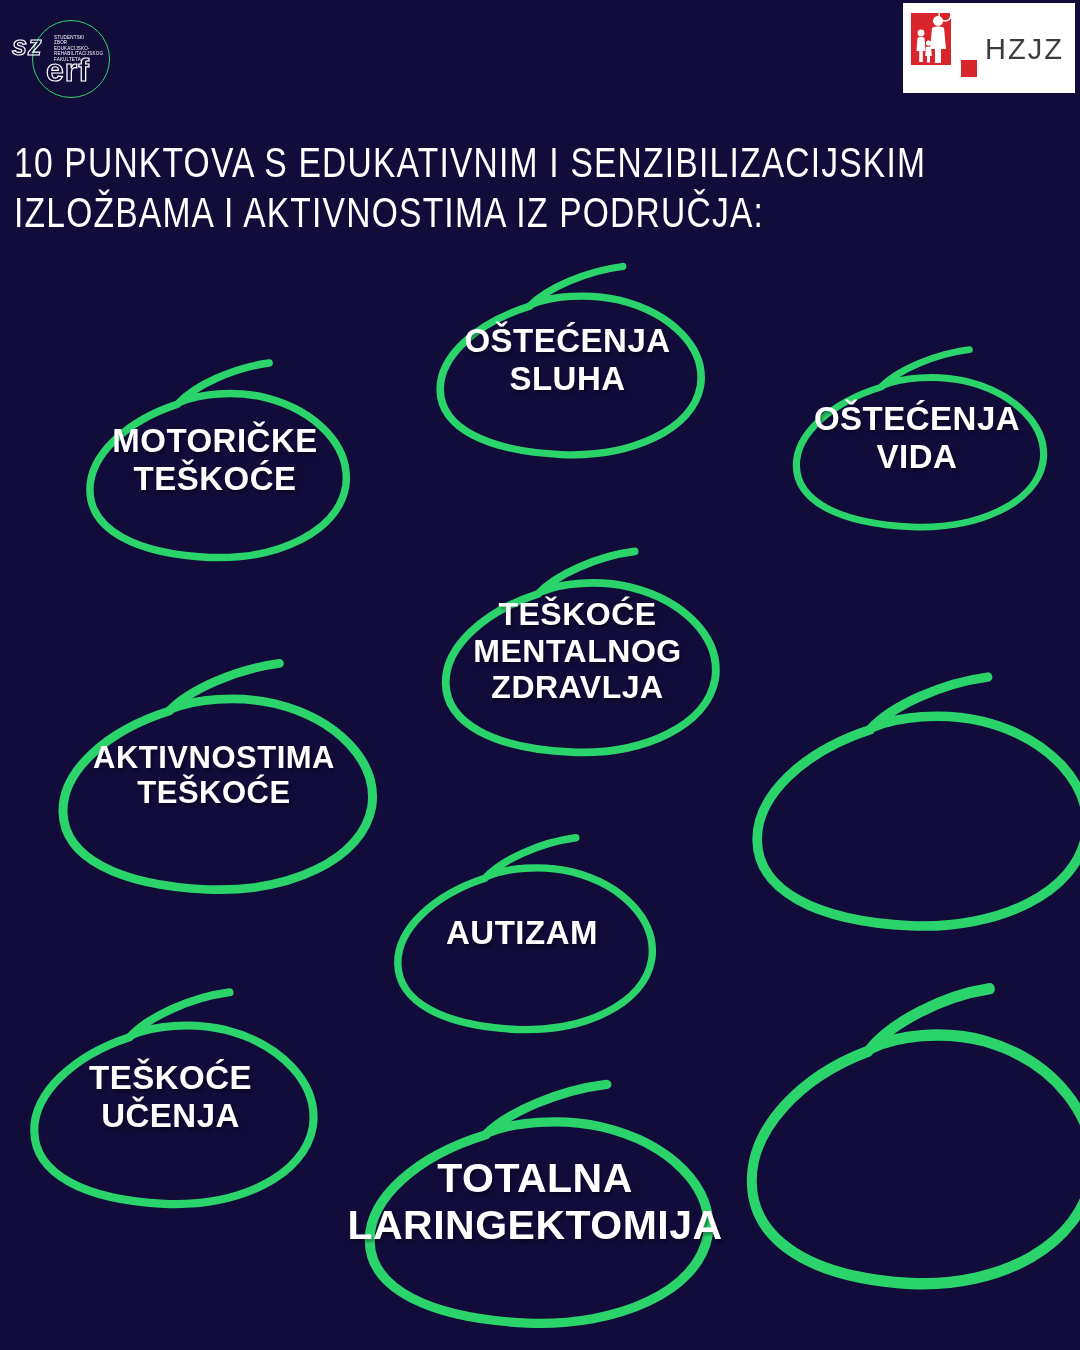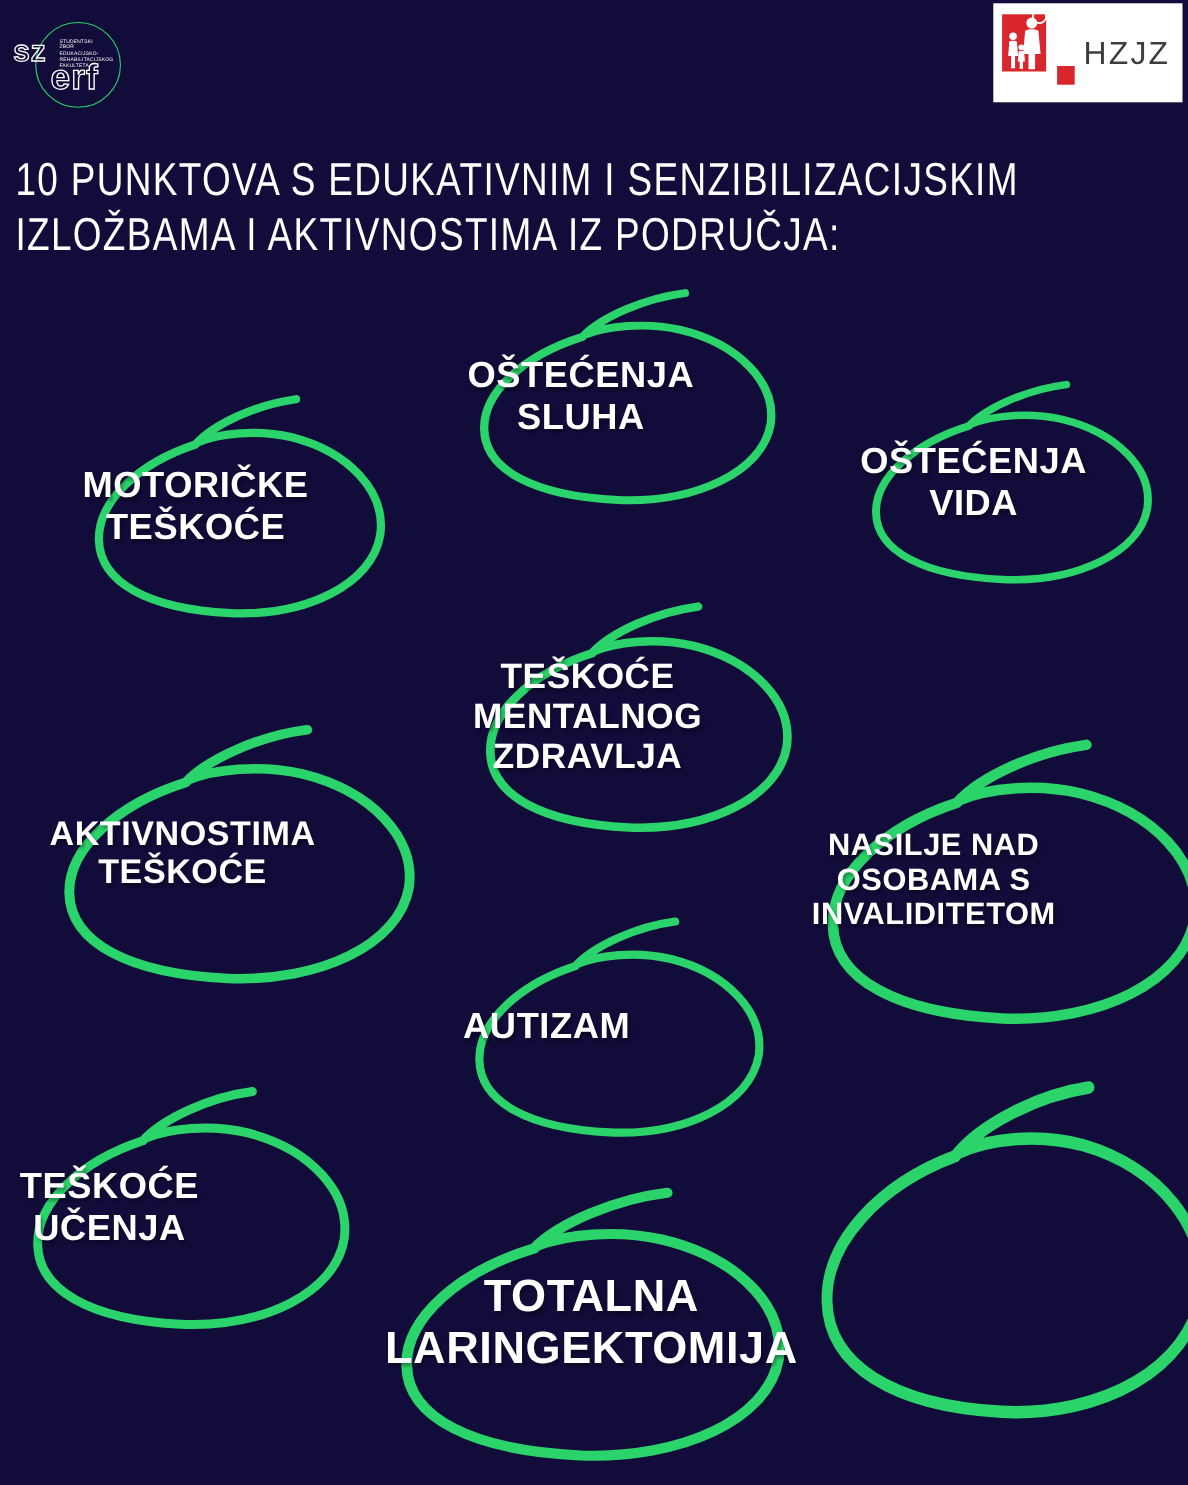--- a/index.html
+++ b/index.html
@@ -13,21 +13,21 @@
   
   .szerf{position:absolute;left:10px;top:14px;width:130px;height:100px;}
   .szerf-circle{
     position:absolute;left:22px;top:6px;width:76px;height:76px;
     border:1.6px solid #2bd46a;border-radius:50%;
   }
   .outline-txt{
     position:absolute;color:transparent;-webkit-text-stroke:1.2px #ffffff;
     font-weight:700;letter-spacing:1px;line-height:1;
   }
-  .szerf-sz{left:2px;top:19px;font-size:27px;}
+  .szerf-sz{left:2px;top:19px;font-size:27px;font-style:italic;}
   .szerf-erf{left:36px;top:40px;font-size:32px;}
   .szerf-lines{
     position:absolute;left:44px;top:21px;width:44px;
     color:#ffffff;font-size:4.5px;line-height:5.4px;letter-spacing:.2px;
   }
   
   .hzjz{position:absolute;left:903px;top:3px;width:172px;height:90px;background:#ffffff;}
   .hzjz-redsq{position:absolute;left:8px;top:10px;width:40px;height:52px;background:#d8262c;}
   .hzjz-figures{position:absolute;left:8px;top:2px;width:44px;height:60px;}
   .hzjz-smallsq{position:absolute;left:58px;top:57px;width:16px;height:17px;background:#d8262c;}
@@ -37,21 +37,21 @@
   }
   
   .title{
     position:absolute;left:14px;top:138px;width:1330px;
     color:#ffffff;font-size:42px;font-weight:400;
     letter-spacing:1.5px;line-height:1.19;white-space:pre-line;
     transform:scaleX(0.8);transform-origin:0 0;
   }
   
   .bubble{
-    position:absolute;display:flex;align-items:center;
+    position:absolute;display:flex;align-items:center;justify-content:center;
   }
   .loop{position:absolute;left:0;top:0;width:100%;height:100%;
     stroke:#2bd46a;fill:none;stroke-width:8;stroke-linecap:round;}
   .bubble-label{
     position:relative;text-align:center;color:#ffffff;font-weight:700;
     letter-spacing:.5px;line-height:1.14;white-space:pre-line;
     text-shadow:2px 3px 3px rgba(0,0,0,0.35);
     transform:translateY(4px);
   }
 </style>
@@ -140,26 +140,23 @@
       <use href="#loopPath"></use>
     </svg>
   <div class="bubble-label">AKTIVNOSTIMA
 TEŠKOĆE</div>
 </div>
 
 <div class="bubble" style="left:738px;top:658px;width:360px;height:275px;font-size:28px">
   <svg class="loop" viewBox="0 0 300 230" preserveAspectRatio="none">
       <use href="#loopPath"></use>
     </svg>
-  <div class="bubble-label">NASILJE NAD
-OSOBAMA S
-INVALIDITETOM</div>
 </div>
 
-<div class="bubble" style="left:421px;top:823px;width:278px;height:212px;font-size:33px">
+<div class="bubble" style="left:383px;top:823px;width:278px;height:212px;font-size:33px">
   <svg class="loop" viewBox="0 0 300 230" preserveAspectRatio="none">
       <use href="#loopPath"></use>
     </svg>
   <div class="bubble-label">AUTIZAM</div>
 </div>
 
 <div class="bubble" style="left:18px;top:976px;width:305px;height:234px;font-size:33px">
   <svg class="loop" viewBox="0 0 300 230" preserveAspectRatio="none">
       <use href="#loopPath"></use>
     </svg>

